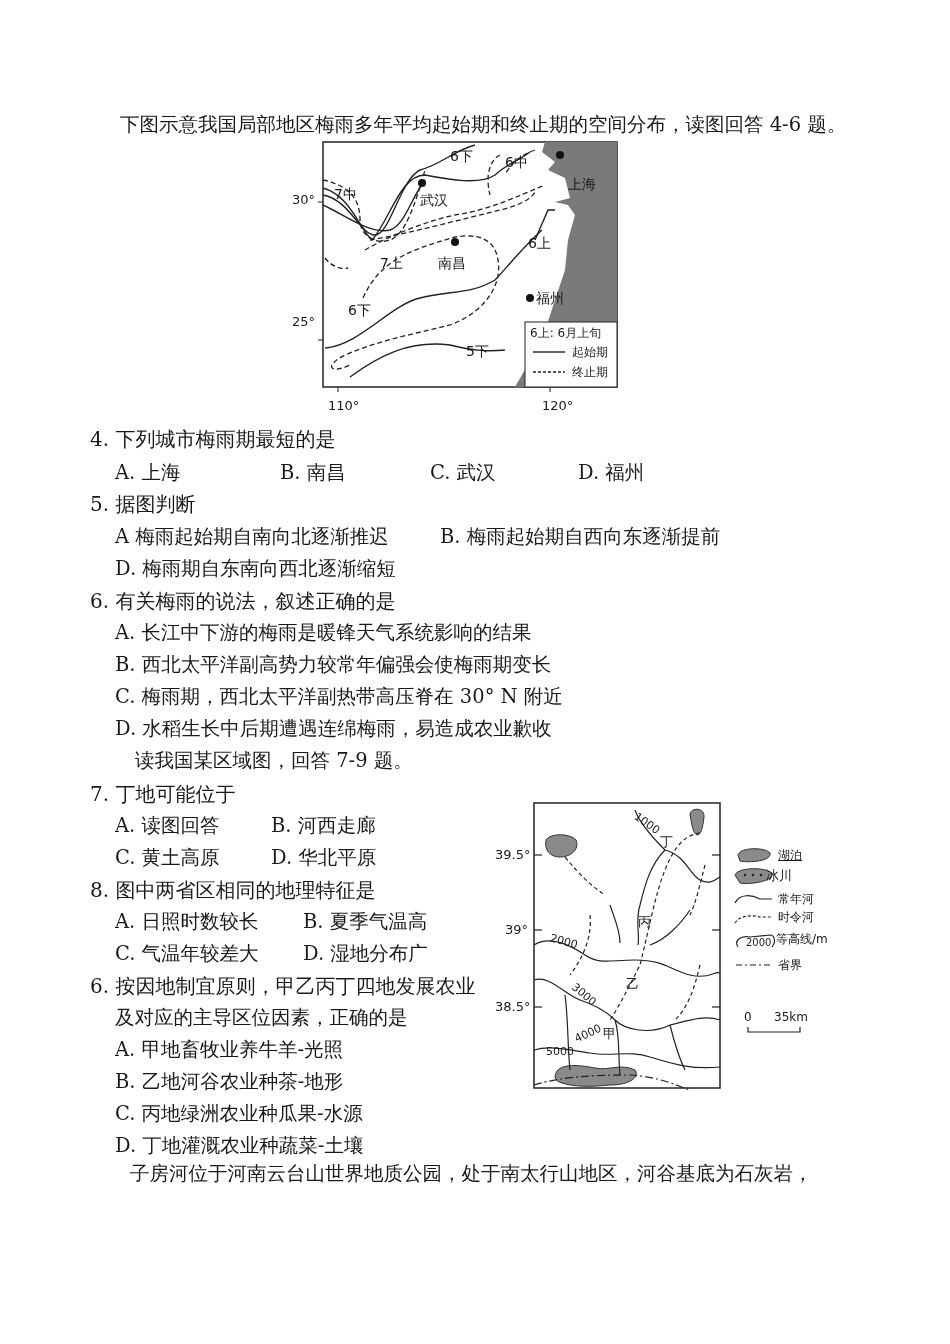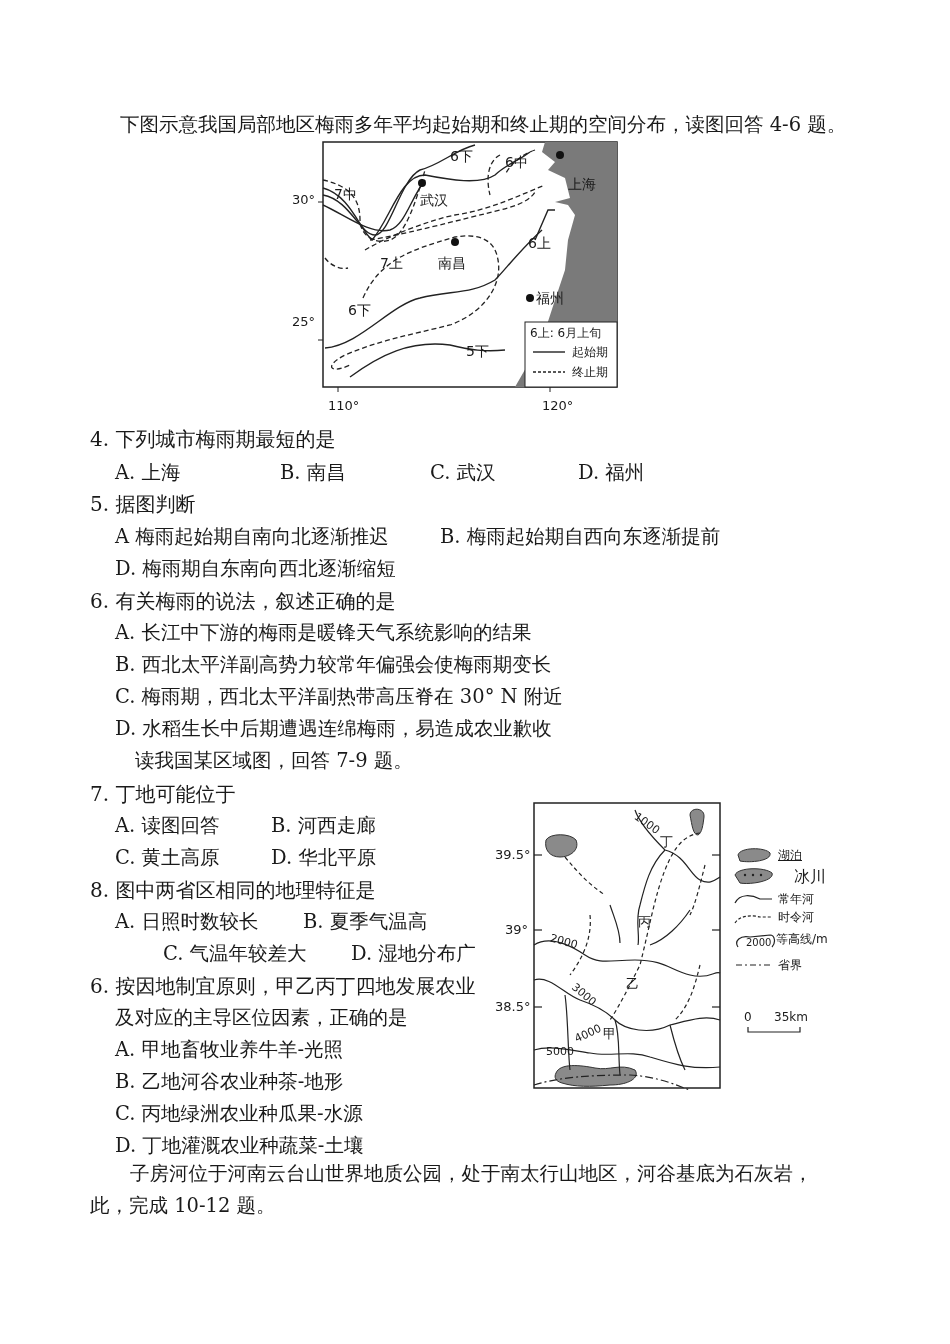--- a/index.html
+++ b/index.html
@@ -113,21 +113,21 @@
 <div class="optrow" style="left:115px;top:845px;">
   <span style="width:156px">C. 黄土高原</span>
   <span>D. 华北平原</span>
 </div>
 
 <div class="line q" style="top:877px;">8. 图中两省区相同的地理特征是</div>
 <div class="optrow" style="left:115px;top:909px;">
   <span style="width:188px">A. 日照时数较长</span>
   <span>B. 夏季气温高</span>
 </div>
-<div class="optrow" style="left:115px;top:941px;margin-left:48px;">
+<div class="optrow" style="left:115px;top:941px;">
   <span style="width:188px">C. 气温年较差大</span>
   <span>D. 湿地分布广</span>
 </div>
 
 <div class="line q" style="top:973px;">6. 按因地制宜原则，甲乙丙丁四地发展农业</div>
 <div class="line opt" style="left:115px;top:1005px;">及对应的主导区位因素，正确的是</div>
 <div class="line opt" style="left:115px;top:1037px;text-align:center;">A. 甲地畜牧业养牛羊-光照</div>
 <div class="line opt" style="left:115px;top:1069px;">B. 乙地河谷农业种茶-地形</div>
 <div class="line opt" style="left:115px;top:1101px;">C. 丙地绿洲农业种瓜果-水源</div>
 <div class="line opt" style="left:115px;top:1133px;">D. 丁地灌溉农业种蔬菜-土壤</div>
@@ -190,26 +190,25 @@
   <div class="lbl" style="left:143px;top:22px;font-size:11px;transform:rotate(35deg);">1000</div>
   <div class="lbl" style="left:60px;top:140px;font-size:11px;transform:rotate(15deg);">2000</div>
   <div class="lbl" style="left:80px;top:193px;font-size:11px;transform:rotate(40deg);">3000</div>
   <div class="lbl" style="left:84px;top:232px;font-size:11px;transform:rotate(-25deg);">4000</div>
   <div class="lbl" style="left:56px;top:250px;font-size:11px;">5000</div>
   <div class="lbl" style="left:170px;top:38px;font-size:13px;">丁</div>
   <div class="lbl" style="left:148px;top:118px;font-size:13px;">丙</div>
   <div class="lbl" style="left:136px;top:180px;font-size:13px;">乙</div>
   <div class="lbl" style="left:113px;top:230px;font-size:13px;">甲</div>
   <div class="lbl" style="left:288px;top:52px;font-size:12px;text-decoration:underline;">湖泊</div>
-  <div class="lbl" style="left:304px;top:72px;font-size:16px;">冰川</div>
+  <div class="lbl" style="left:276px;top:72px;font-size:13px;">冰川</div>
   <div class="lbl" style="left:288px;top:96px;font-size:12px;">常年河</div>
   <div class="lbl" style="left:288px;top:114px;font-size:12px;">时令河</div>
   <div class="lbl" style="left:256px;top:142px;font-size:10px;">2000</div>
   <div class="lbl" style="left:286px;top:136px;font-size:12px;">等高线/m</div>
   <div class="lbl" style="left:288px;top:162px;font-size:12px;">省界</div>
   <div class="lbl" style="left:254px;top:215px;font-size:12px;">0</div>
   <div class="lbl" style="left:284px;top:215px;font-size:12px;">35km</div>
 </div>
 
 <div class="passage" style="top:1158px;">
   <div style="padding-left:40px;">子房河位于河南云台山世界地质公园，处于南太行山地区，河谷基底为石灰岩，</div>
-  <div>此，完成 10-12 题。</div>
 </div>
 
 </body></html>

